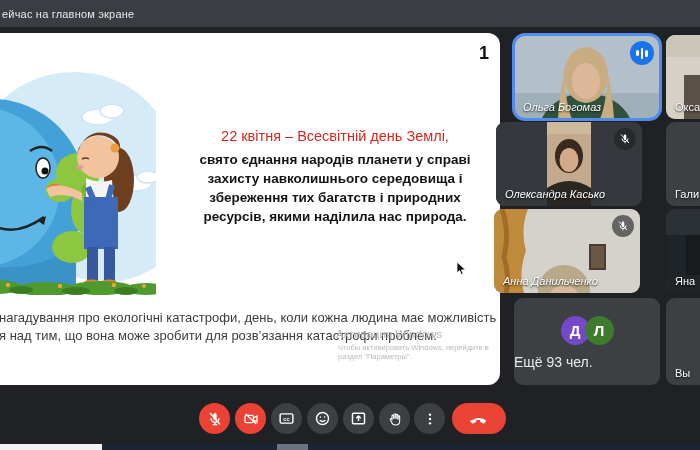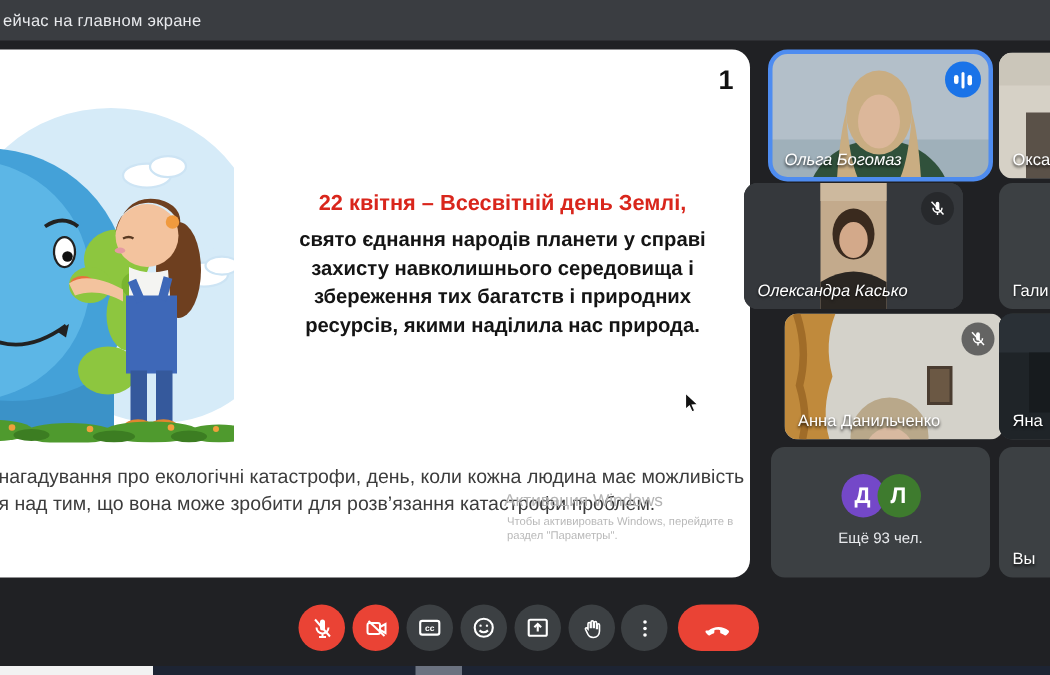--- a/index.html
+++ b/index.html
@@ -10,21 +10,21 @@
   
   .top-bar { position:absolute; left:0; top:0; width:700px; height:27px; background:#3a3d41;
              display:flex; align-items:center; }
   .top-bar span { color:#e8eaed; font-size:11px; margin-left:2px; letter-spacing:.2px; }
 
   
   .slide-card { position:absolute; left:-14px; top:33px; width:514px; height:352px;
                 background:#ffffff; border-radius:12px; overflow:hidden; }
   .page-num { position:absolute; right:11px; top:10px; font-size:18px; font-weight:bold; color:#111; }
   .slide-title { position:absolute; left:184px; top:95px; width:330px; text-align:center;
-                 font-size:14.5px; font-weight:bold; color:#d9261c; }
+                 font-size:14.5px; font-weight:normal; color:#d9261c; }
   .slide-body { position:absolute; left:184px; top:117px; width:330px; text-align:center;
                 font-size:13.5px; font-weight:bold; color:#141414; line-height:19px; }
   .slide-footer { position:absolute; left:13px; top:276px; width:500px; font-size:13px;
                   color:#3c3c3c; line-height:18px; white-space:nowrap; }
   .wm1 { position:absolute; left:350px; top:295px; font-size:11.5px; color:#b4b4b4; }
   .wm2 { position:absolute; left:352px; top:310px; font-size:7.5px; color:#b9b9b9; }
   .wm3 { position:absolute; left:352px; top:319px; font-size:7.5px; color:#b9b9b9; }
   .illus { position:absolute; left:0; top:22px; }
 
   
@@ -40,21 +40,21 @@
            display:flex; align-items:center; justify-content:center; }
   .badge.mute { background:rgba(30,32,35,.62); }
   .badge.speak { background:#1a73e8; width:24px; height:24px; }
   .eq { display:flex; align-items:center; gap:2px; }
   .eq i { display:block; width:2.5px; background:#fff; border-radius:2px; }
   .eq i:nth-child(1){height:6px;} .eq i:nth-child(2){height:11px;} .eq i:nth-child(3){height:7px;}
   .avatars { position:absolute; left:0; right:0; top:18px; display:flex; justify-content:center; }
   .avatar { width:29px; height:29px; border-radius:50%; color:#fff; font-size:15px; font-weight:bold;
             display:flex; align-items:center; justify-content:center; }
   .avatar+.avatar { margin-left:-5px; }
-  .more-label { position:absolute; left:0; right:0; top:56px; text-align:center; color:#e8eaed; font-size:10px; }
+  .more-label { position:absolute; left:0; right:0; top:56px; text-align:left; color:#e8eaed; font-size:14px; }
 
   
   .ctl { position:absolute; top:403px; width:31px; height:31px; border-radius:50%;
          background:#3c4043; display:flex; align-items:center; justify-content:center; border:none; }
   .ctl.red { background:#ea4335; }
   .ctl.end { width:54px; border-radius:17px; background:#ea4335; }
 
   
   .bottom-strip { position:absolute; left:0; top:444px; width:700px; height:6px; background:#1d2433; }
   .bottom-strip .white { position:absolute; left:0; top:0; width:102px; height:6px; background:#f2f2f2; }
@@ -201,21 +201,21 @@
           <path d="M4 3 L20 20"></path>
       </svg>
     </div>
     <div class="name">Олександра Касько</div>
   </div>
 
   <div class="tile" style="left:666px; top:122px;">
     <div class="name">Гали</div>
   </div>
 
-  <div class="tile" style="left:523px; top:209px;">
+  <div class="tile" style="left:494px; top:209px;font-style:italic;">
     <svg width="146" height="84" viewBox="0 0 146 84">
       <rect width="146" height="84" fill="#d4d2ca"></rect>
       <path d="M0 0 H34 Q 26 20 32 42 Q 24 64 30 84 H0 Z" fill="#c08a3c"></path>
       <path d="M8 0 Q 16 24 10 48 Q 16 68 12 84" stroke="#a06c28" stroke-width="5" fill="none"></path>
       <rect x="96" y="36" width="15" height="24" fill="#6b5844" stroke="#4a3c30" stroke-width="2"></rect>
       <ellipse cx="70" cy="82" rx="26" ry="26" fill="#b9a88a"></ellipse>
       <ellipse cx="70" cy="92" rx="16" ry="16" fill="#d8b9a0"></ellipse>
     </svg>
     <div class="badge mute">
       <svg width="12" height="12" viewBox="0 0 24 24" fill="none" stroke="#fff" stroke-width="2">

